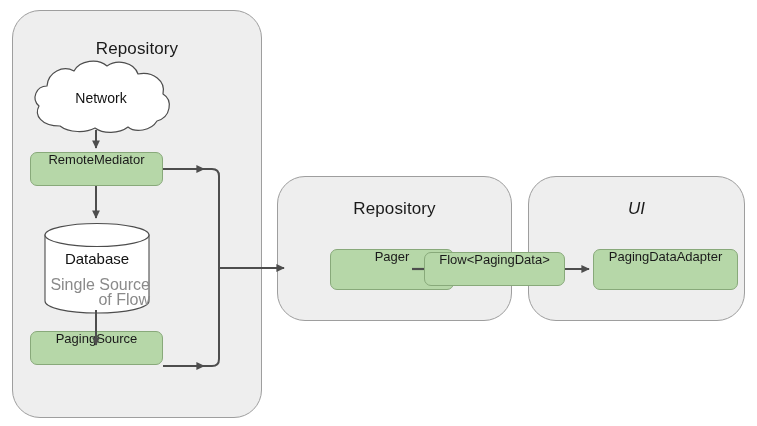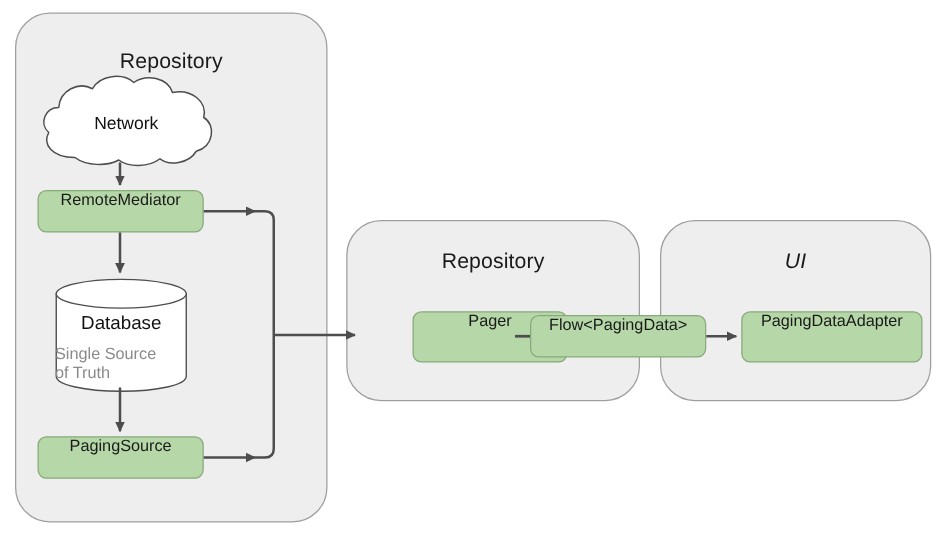--- a/index.html
+++ b/index.html
@@ -65,23 +65,23 @@
     left: 0;
     right: 0;
     text-align: center;
     color: #111111;
     font-size: 15px;
   }
   .cyl-sub {
     position: absolute;
     left: 0;
     right: 0;
-    text-align: left;
+    text-align: right;
     color: #8a8a8a;
-    font-size: 13px;
+    font-size: 16px;
     line-height: 1.35;
   }
   .edges {
     position: absolute;
     left: 0;
     top: 0;
     width: 757px;
     height: 426px;
     pointer-events: none;
   }
@@ -124,24 +124,24 @@
     <span>RemoteMediator</span>
   </div>
 
   <div class="cyl-wrap" style="left:44px; top:222px; width:106px; height:92px;">
     <svg width="106" height="92" viewBox="0 0 106 92">
       <path d="M1,13 L1,79 C1,86 24,91 53,91 C82,91 105,86 105,79 L105,13 Z" fill="#ffffff" stroke="#4d4d4d" stroke-width="1.1"></path>
       <ellipse cx="53" cy="13" rx="52" ry="11.5" fill="#ffffff" stroke="#4d4d4d" stroke-width="1.1"></ellipse>
     </svg>
     <div class="cyl-title" style="top:28px;">Database</div>
     <div class="cyl-sub" style="top:52px;">Single Source</div>
-    <div class="cyl-sub" style="top:67px;">of Truth</div>
+    <div class="cyl-sub" style="top:67px;">of Flow</div>
   </div>
 
-  <div class="node" style="left:30px; top:349px; width:133px; height:34px;">
+  <div class="node" style="left:30px; top:331px; width:133px; height:34px;">
     <span>PagingSource</span>
   </div>
 
   <div class="node" style="left:288px; top:249px; width:124px; height:41px;margin-left:42px;">
     <span>Pager</span>
   </div>
 
   <div class="node" style="left:593px; top:249px; width:145px; height:41px;">
     <span>PagingDataAdapter</span>
   </div>

